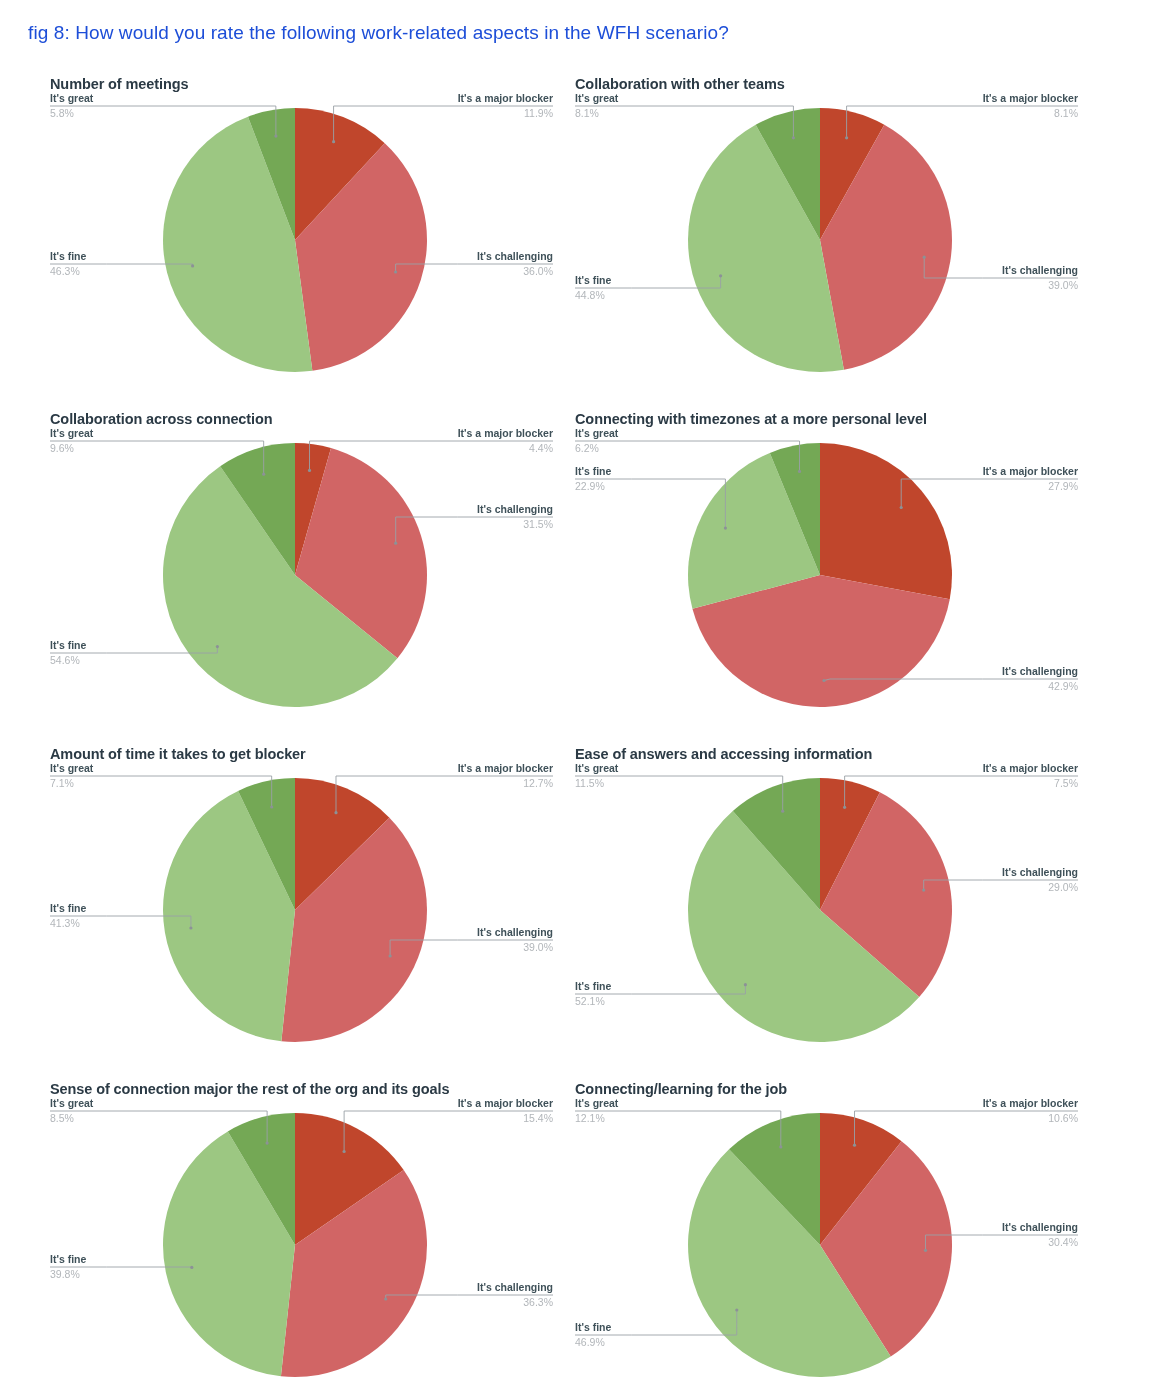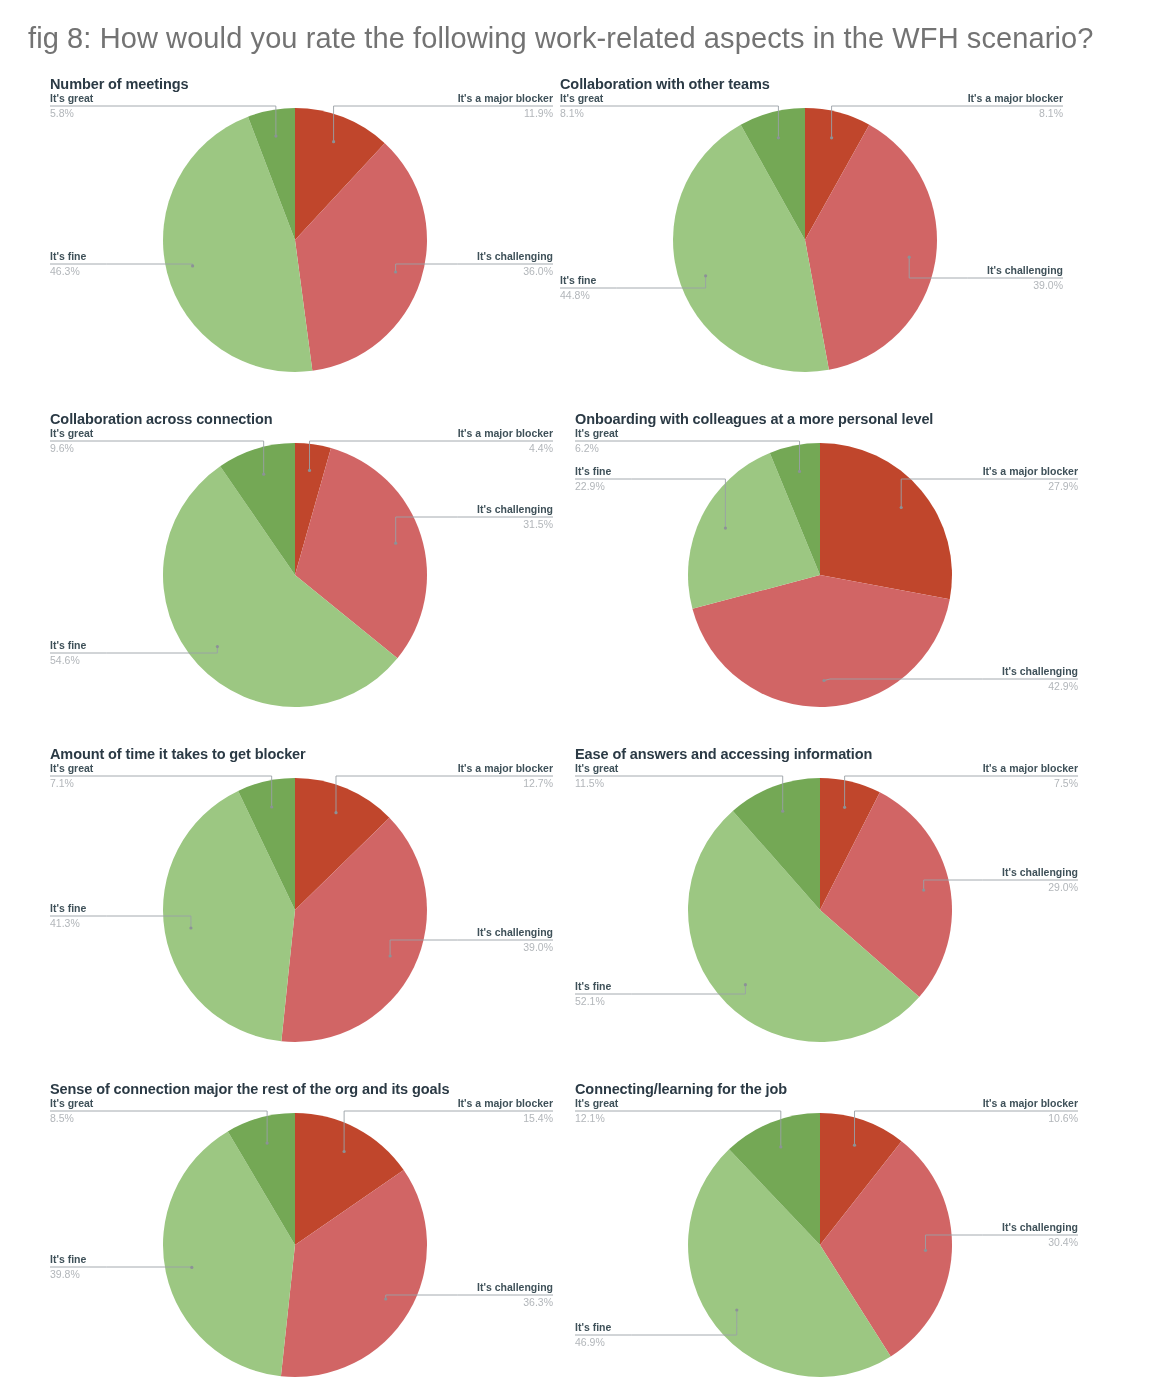--- a/index.html
+++ b/index.html
@@ -11,22 +11,22 @@
     width: 1168px;
     height: 1396px;
     font-family: "Liberation Sans", sans-serif;
     position: relative;
     overflow: hidden;
   }
   .page-title {
     position: absolute;
     left: 28px;
     top: 22px;
-    font-size: 29px;
-    color: #737373;
+    font-size: 19px;
+    color: #1d4ed8;
     font-weight: 400;
     letter-spacing: 0.1px;
     white-space: nowrap;
   }
   .grid {
     position: absolute;
     left: 0;
     top: 68px;
     width: 1168px;
     height: 1330px;
@@ -117,21 +117,21 @@
         </g>
         <g>
           <line x1="10" y1="38" x2="72" y2="38" class="leader-underline"></line>
           <polyline points="72,38 235.86467136097434,38 235.9,68.1" class="leader"></polyline>
           <circle cx="235.9" cy="68.1" r="1.6" class="leader-dot"></circle>
           <text x="10" y="34" text-anchor="start" class="lbl-text">It's great</text>
           <text x="10" y="49" text-anchor="start" class="lbl-pct">5.8%</text>
         </g>
       </svg>
     </div>
-    <div class="panel" style="left: 550px; top: 0px;">
+    <div class="panel" style="left: 565px; top: 0px;">
       <div class="panel-title">Collaboration with other teams</div>
       <svg width="525" height="335" class="panel-plot" viewBox="0 0 525 335">
         <path d="M 255 172 L 255.00 40.00 A 132 132 0 0 1 319.32 56.73 Z" fill="#c0462c" class="slice"></path>
         <path d="M 255 172 L 319.32 56.73 A 132 132 0 0 1 278.92 301.81 Z" fill="#d16565" class="slice"></path>
         <path d="M 255 172 L 278.92 301.81 A 132 132 0 0 1 190.68 56.73 Z" fill="#9cc782" class="slice"></path>
         <path d="M 255 172 L 190.68 56.73 A 132 132 0 0 1 255.00 40.00 Z" fill="#74a855" class="slice"></path>
         <g>
           <line x1="513" y1="38" x2="395" y2="38" class="leader-underline"></line>
           <polyline points="395,38 281.5828515393933,38 281.6,69.8" class="leader"></polyline>
           <circle cx="281.6" cy="69.8" r="1.6" class="leader-dot"></circle>
@@ -192,21 +192,21 @@
         <g>
           <line x1="10" y1="38" x2="72" y2="38" class="leader-underline"></line>
           <polyline points="72,38 223.66279075462361,38 223.7,71.2" class="leader"></polyline>
           <circle cx="223.7" cy="71.2" r="1.6" class="leader-dot"></circle>
           <text x="10" y="34" text-anchor="start" class="lbl-text">It's great</text>
           <text x="10" y="49" text-anchor="start" class="lbl-pct">9.6%</text>
         </g>
       </svg>
     </div>
     <div class="panel" style="left: 565px; top: 335px;">
-      <div class="panel-title">Onboarding with colleagues at a more personal level</div>
+      <div class="panel-title">Connecting with timezones at a more personal level</div>
       <svg width="525" height="335" class="panel-plot" viewBox="0 0 525 335">
         <path d="M 255 172 L 255.00 40.00 A 132 132 0 0 1 384.77 196.15 Z" fill="#c0462c" class="slice"></path>
         <path d="M 255 172 L 384.77 196.15 A 132 132 0 0 1 127.42 205.86 Z" fill="#d16565" class="slice"></path>
         <path d="M 255 172 L 127.42 205.86 A 132 132 0 0 1 204.82 49.91 Z" fill="#9cc782" class="slice"></path>
         <path d="M 255 172 L 204.82 49.91 A 132 132 0 0 1 255.00 40.00 Z" fill="#74a855" class="slice"></path>
         <g>
           <line x1="513" y1="76" x2="395" y2="76" class="leader-underline"></line>
           <polyline points="395,76 336.2135814942479,76 336.2,104.5" class="leader"></polyline>
           <circle cx="336.2" cy="104.5" r="1.6" class="leader-dot"></circle>
           <text x="513" y="72" text-anchor="end" class="lbl-text">It's a major blocker</text>

